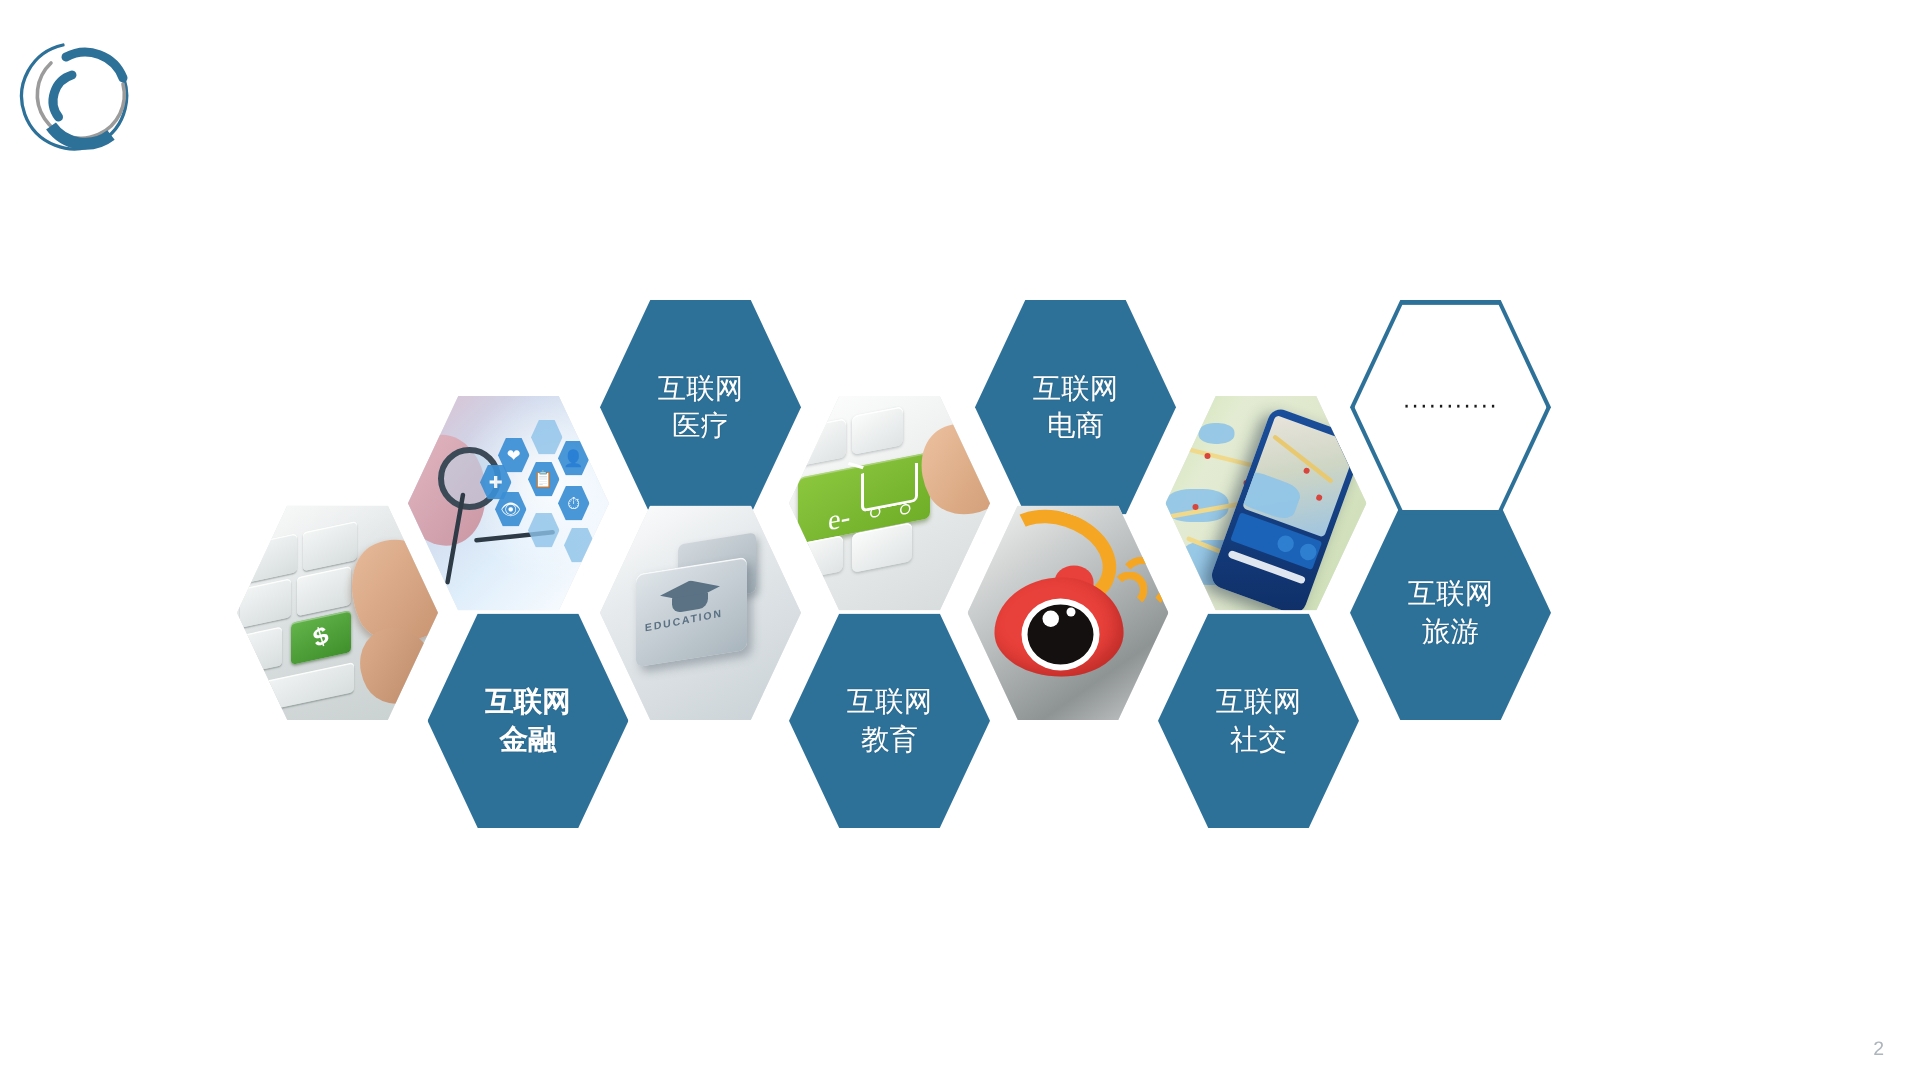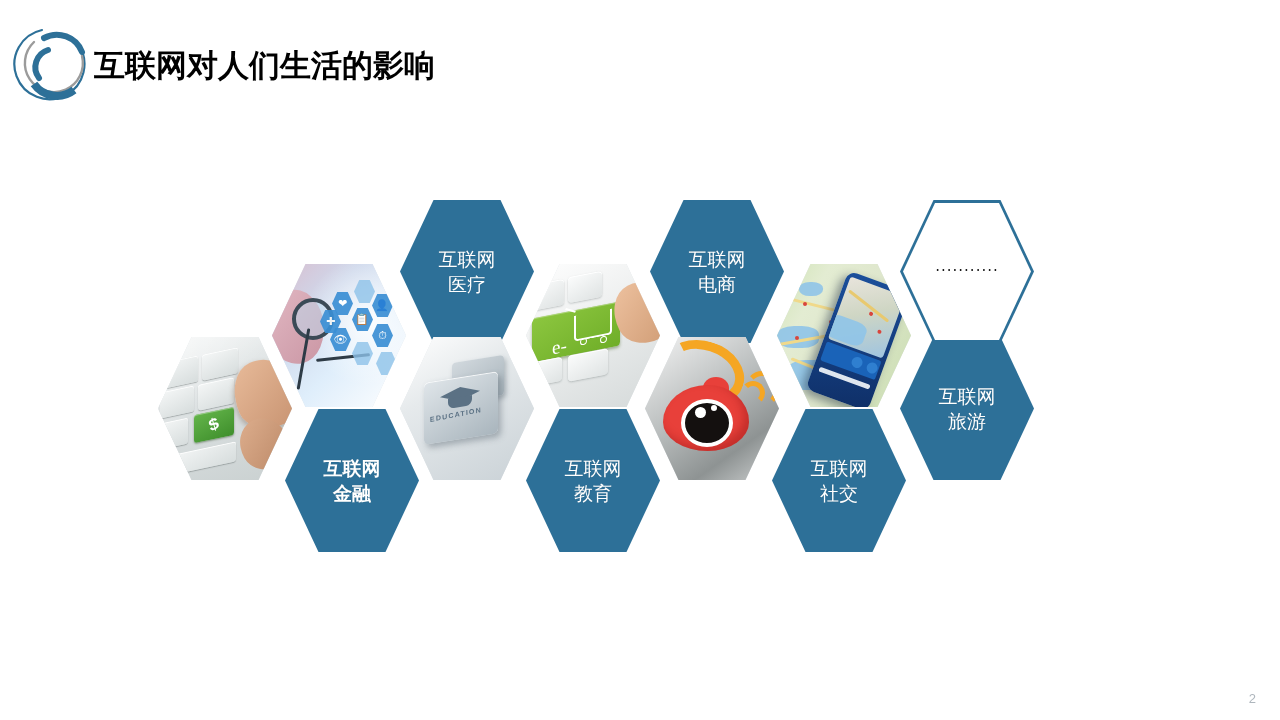--- a/index.html
+++ b/index.html
@@ -510,21 +510,20 @@
 
     <path d="M 22 20 A 29 29 0 1 0 70 34" fill="none" stroke="#9b9b9b" stroke-width="2.4" stroke-linecap="round"></path>
 
     <path d="M 32 16 A 27 27 0 0 1 70 30" fill="none" stroke="#2d7098" stroke-width="6" stroke-linecap="round"></path>
 
     <path d="M 36 28 A 18 18 0 0 0 27 56" fill="none" stroke="#2d7098" stroke-width="6" stroke-linecap="round"></path>
 
     <path d="M 22 62 A 28 28 0 0 0 62 68" fill="none" stroke="#2d7098" stroke-width="8" stroke-linecap="butt"></path>
   </svg>
 
-  <div id="slide-title">互联网对人们生活的影响</div>
 </div>
 
 <div id="hex-cluster">
 
   <div class="hex hex-photo" style="left:158px; top:337px;">
     <div class="photo-art art-keyboard">
       <div class="kb-key" style="left:6px;  top:22px; width:34px; height:26px; transform:skewY(-12deg);"></div>
       <div class="kb-key" style="left:44px; top:14px; width:36px; height:26px; transform:skewY(-12deg);"></div>
       <div class="kb-key" style="left:2px;  top:52px; width:34px; height:26px; transform:skewY(-12deg);"></div>
       <div class="kb-key" style="left:40px; top:44px; width:36px; height:26px; transform:skewY(-12deg);"></div>

